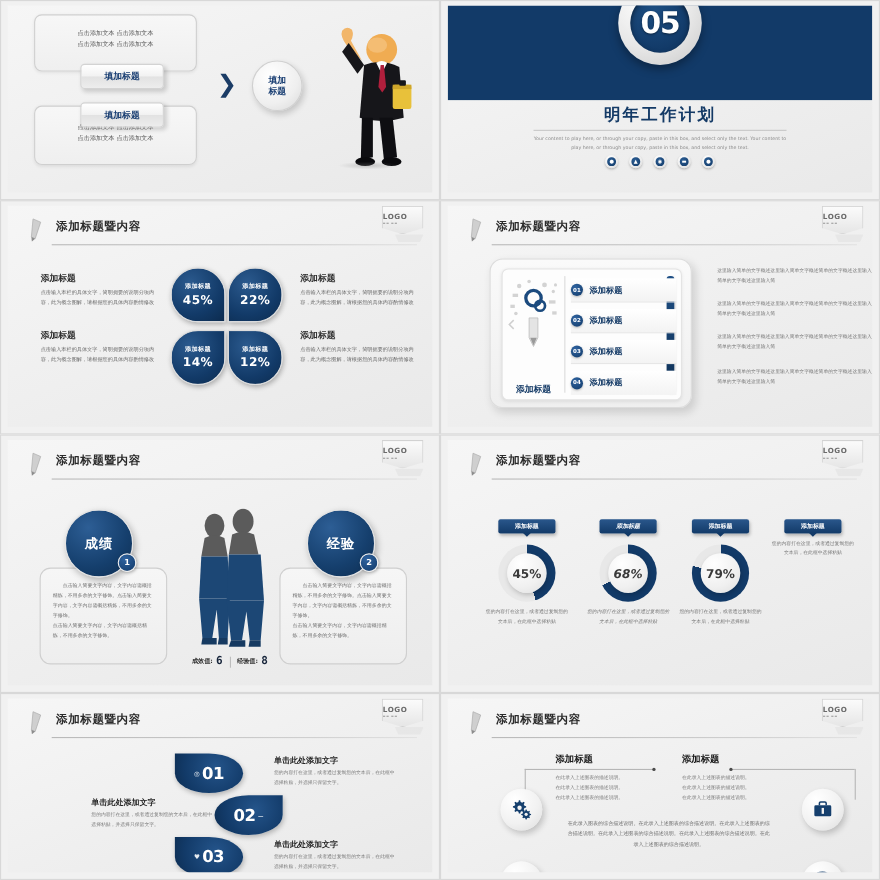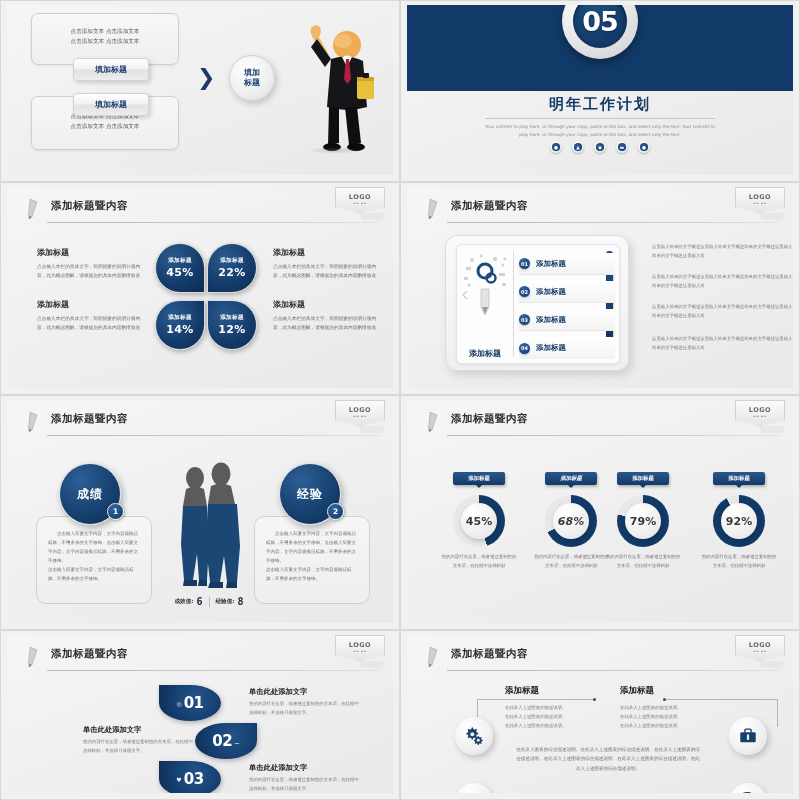--- a/index.html
+++ b/index.html
@@ -34,26 +34,26 @@
   }
   .hdr .title {
     position:absolute; left:30px; top:0px;
     font-size:10.5px; font-weight:bold; color:#2b2b2b; letter-spacing:.5px;font-family:Liberation Mono, monospace;
   }
   .hdr .rule {
     position:absolute; left:26px; right:0; bottom:0px; height:1px;
     background:linear-gradient(90deg,#b9b9b9,#cfcfcf 70%,#e2e2e2);
   }
   .logo-badge {
-    position:absolute; right:8px; top:0px; width:50px; height:26px;
+    position:absolute; right:8px; top:0px; width:38px; height:26px;
     background:linear-gradient(180deg,#fbfbfb,#e6e6e6);
     border:1px solid #d2d2d2;
     clip-path: polygon(0 0,100% 0,100% 78%,50% 100%,0 78%);
     box-shadow:0 1px 2px rgba(0,0,0,.12);
-    text-align:center;
+    text-align:left;
   }
   .logo-badge .lg { font-size:6.5px; font-weight:bold; color:#6a6a6a; letter-spacing:.5px; margin-top:5px;}
   .logo-badge .lg2 { font-size:2.6px; color:#9a9a9a; letter-spacing:.6px; margin-top:1px;}
   .tri-fold {
     position:absolute; right:8px; top:26px; width:26px; height:7px;
     background:#e0e0e0;
     clip-path: polygon(0 0,100% 0,88% 100%,12% 100%);
     opacity:.55;
   }
 
@@ -569,35 +569,31 @@
 
       <div class="s6-item" style="left:120px;top:72px;font-style:italic;">
         <div class="s6-tag">添加标题</div>
         <div class="s6-donut">
           <div class="s6-ring" style="background:conic-gradient(from 0deg,#123a68 0% 68%,#e8e8e8 68% 100%);"></div>
           <div class="s6-hole">68%</div>
         </div>
         <div class="s6-cap">您的内容打在这里，或者通过复制您的文本后，在此框中选择粘贴</div>
       </div>
 
-      <div class="s6-item" style="left:192px;top:72px;">
+      <div class="s6-item" style="left:204px;top:72px;">
         <div class="s6-tag">添加标题</div>
         <div class="s6-donut">
           <div class="s6-ring" style="background:conic-gradient(from 0deg,#123a68 0% 79%,#e8e8e8 79% 100%);"></div>
           <div class="s6-hole">79%</div>
         </div>
         <div class="s6-cap">您的内容打在这里，或者通过复制您的文本后，在此框中选择粘贴</div>
       </div>
 
       <div class="s6-item" style="left:288px;top:72px;">
         <div class="s6-tag">添加标题</div>
-        <div class="s6-donut">
-          <div class="s6-ring" style="background:conic-gradient(from 0deg,#123a68 0% 92%,#e8e8e8 92% 100%);"></div>
-          <div class="s6-hole">92%</div>
-        </div>
         <div class="s6-cap">您的内容打在这里，或者通过复制您的文本后，在此框中选择粘贴</div>
       </div>
     </div>
   </div>
 
   <div class="slide">
     <div class="slide-inner">
       <div class="hdr">
         <svg class="pencil" viewBox="0 0 14 22">
           <path d="M3 1 L10 4 L5 19 L1.5 17.5 Z" fill="#cfcfcf" stroke="#aaa" stroke-width=".6"></path>

